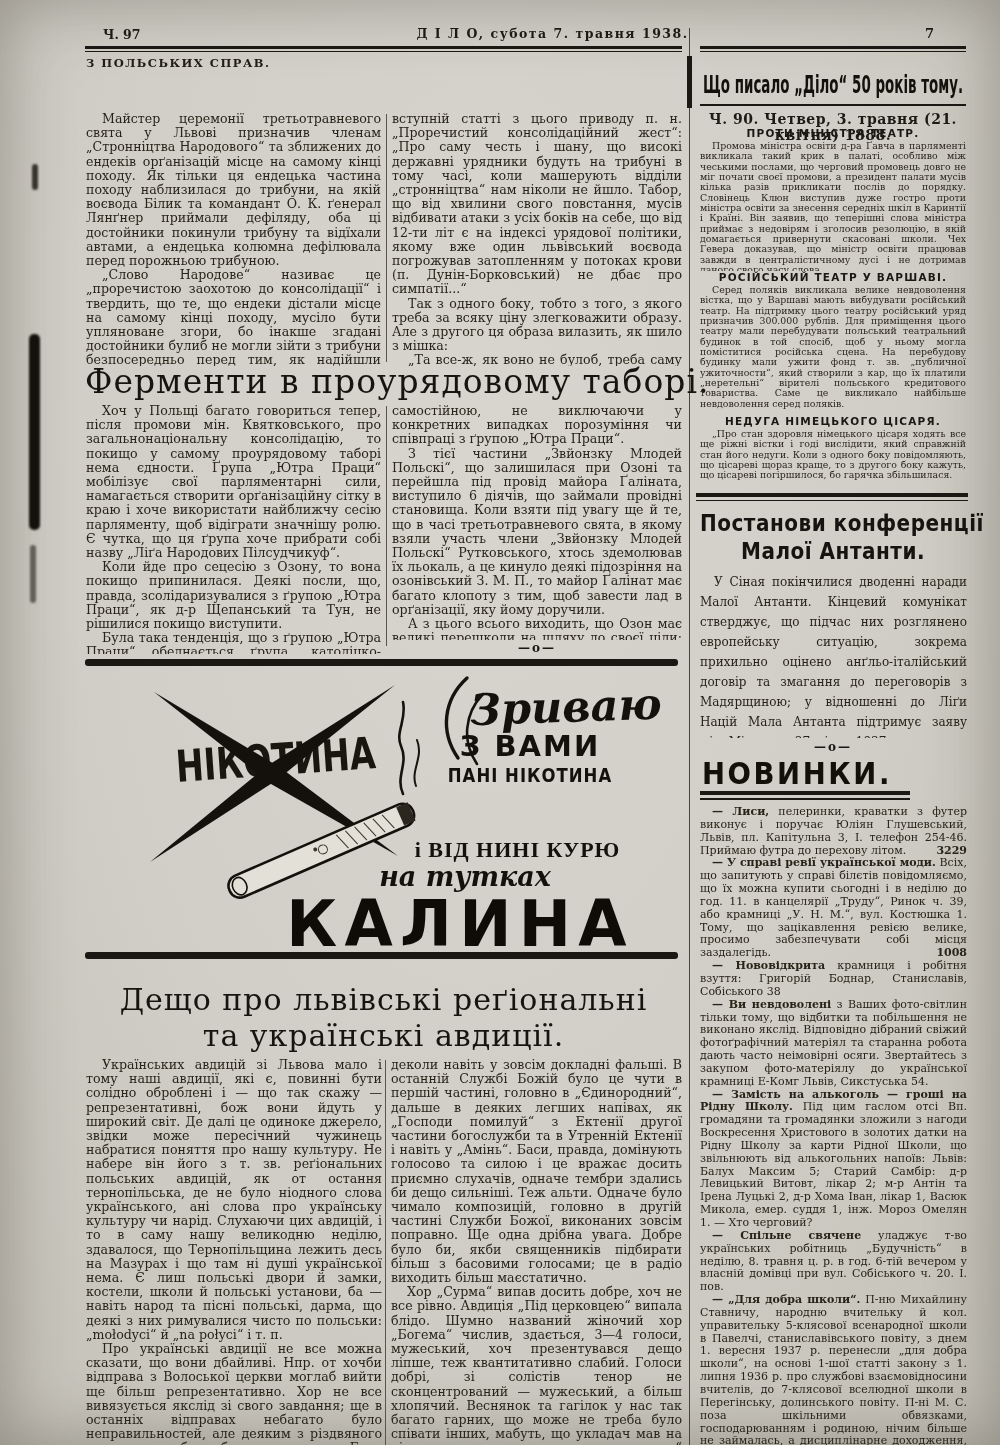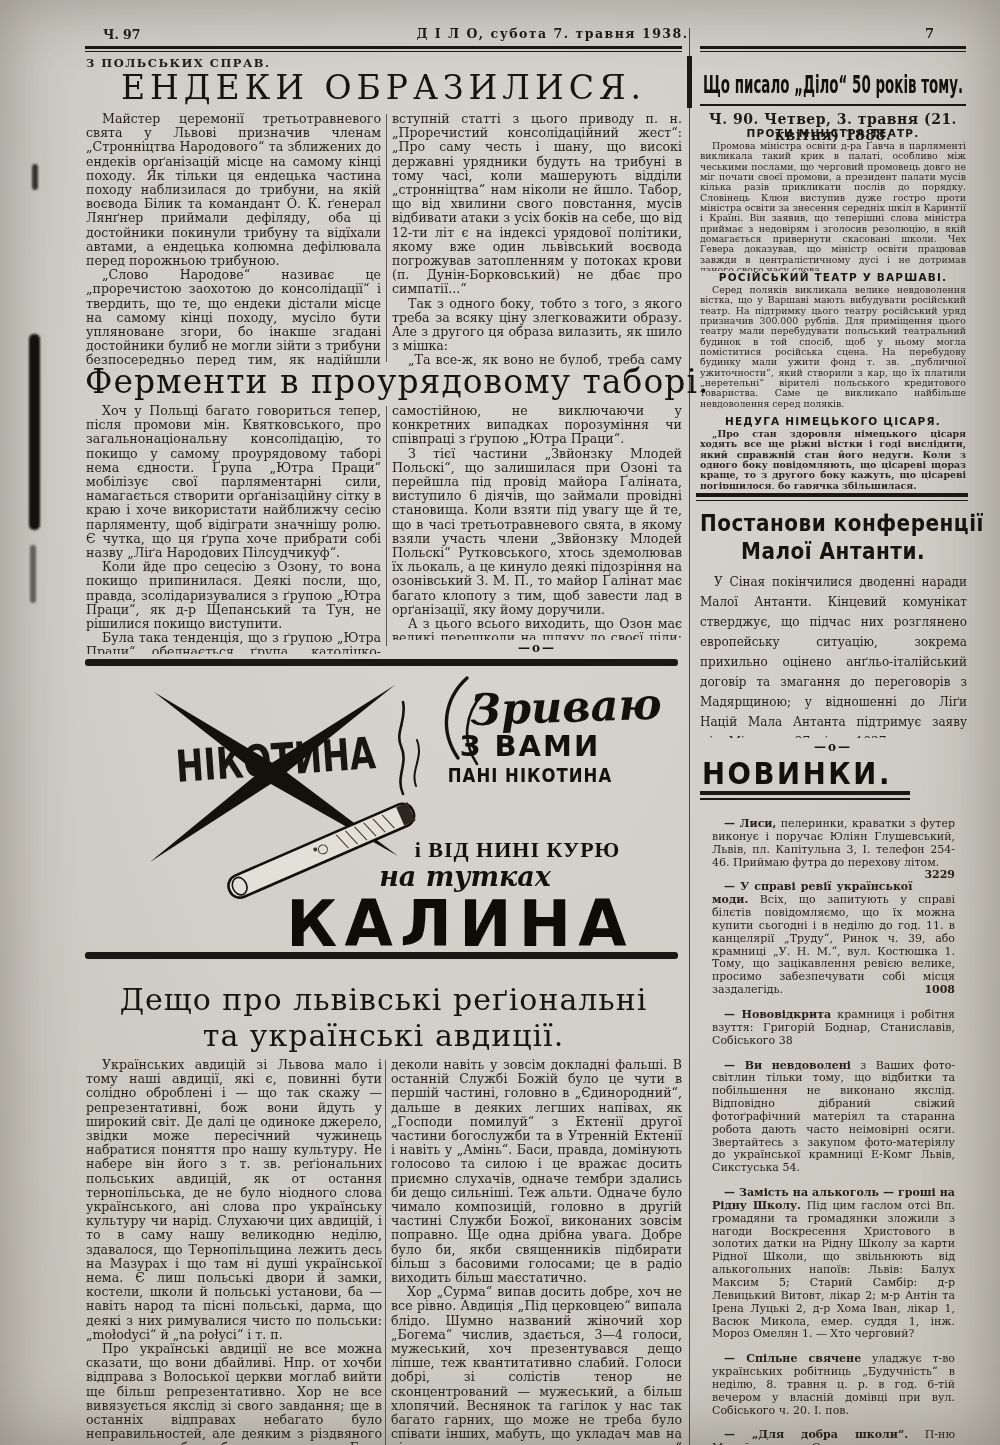--- a/index.html
+++ b/index.html
@@ -32,21 +32,21 @@
   .vrule{width:1px;background:#5a554c;}
 
   
   .r-dateline{font-weight:bold;font-size:14px;letter-spacing:.5px;color:#1d1914;font-family:"DejaVu Serif",serif;}
   .r-head{font-family:"DejaVu Sans",sans-serif;font-weight:bold;font-size:10.5px;letter-spacing:1.2px;color:#1b1712;}
   .scol{font-size:9.4px;line-height:10.35px;text-align:justify;color:#2b261f;overflow:hidden;}
   .scol p{margin:0;text-indent:12px;}
   .acol{font-size:12px;line-height:20px;text-align:justify;color:#282318;overflow:hidden;}
   .acol p{margin:0 0 1px 0;text-indent:14px;}
   .ncol{font-size:11px;line-height:12.85px;text-align:justify;color:#282318;overflow:hidden;}
-  .ncol p{margin:12px;text-indent:12px;}
+  .ncol p{margin:0;text-indent:12px;}
   .ncol .ref{float:right;font-weight:bold;}
   .divider-o{font-size:12px;letter-spacing:2px;font-weight:bold;color:#1b1712;}
   .ant-h{font-family:"DejaVu Sans",sans-serif;font-weight:bold;font-size:20px;letter-spacing:.5px;color:#161310;transform:scale(1,1.12);transform-origin:center top;white-space:nowrap;}
   .nov-h{font-family:"DejaVu Sans",sans-serif;font-weight:bold;font-size:27px;letter-spacing:2.5px;color:#131009;transform:scale(1.02,1.1);transform-origin:left top;white-space:nowrap;}
 
   
   .ad-script{font-family:"DejaVu Serif",serif;font-style:italic;font-weight:bold;color:#14110c;white-space:nowrap;}
   .ad-sans{font-family:"DejaVu Sans",sans-serif;font-weight:bold;color:#14110c;white-space:nowrap;}
   .brand{font-family:"DejaVu Sans",sans-serif;font-weight:bold;font-size:60px;letter-spacing:7px;color:#0f0c08;transform:scale(1.04,1.08);transform-origin:center top;white-space:nowrap;}
 
@@ -66,21 +66,20 @@
   <div class="abs hdr" style="left:925px;top:26px;font-size:13px;">7</div>
   <div class="abs ink" style="left:85px;top:46px;width:597px;height:3px;"></div>
   <div class="abs ink" style="left:85px;top:51px;width:597px;height:1px;"></div>
   <div class="abs ink" style="left:700px;top:46px;width:266px;height:3px;"></div>
   <div class="abs ink" style="left:700px;top:51px;width:266px;height:1px;"></div>
 
   <div class="abs" style="left:689px;top:28px;width:1px;height:1417px;background:#4a453c;"></div>
 
   <div class="abs" style="left:0;top:0;width:0;height:0;"></div>
   <div class="abs kicker" style="left:86px;top:56px;">З ПОЛЬСЬКИХ СПРАВ.</div>
-  <div class="abs headline h-endeky ctr" style="left:85px;top:68px;width:597px;">ЕНДЕКИ ОБРАЗИЛИСЯ.</div>
   <div class="abs bcol" style="left:86px;top:112px;width:295px;height:254px;">
     <p>Майстер церемонії третьотравневого свята у Львові призначив членам „Стронніцтва Народового“ та зближених до ендеків орґанізацій місце на самому кінці походу. Як тільки ця ендецька частина походу наблизилася до трибуни, на якій воєвода Білик та командант О. К. ґенерал Лянґнер приймали дефіляду, оба ці достойники покинули трибуну та відїхали автами, а ендецька колюмна дефілювала перед порожньою трибуною.</p>
     <p>„Слово Народове“ називає це „проречистою заохотою до консолідації“ і твердить, що те, що ендеки дістали місце на самому кінці походу, мусіло бути упляноване згори, бо інакше згадані достойники булиб не могли зійти з трибуни безпосередньо перед тим, як надійшли ендеки.</p>
 
   </div>
   <div class="abs vrule" style="left:386px;top:114px;width:1px;height:248px;"></div>
   <div class="abs bcol" style="left:392px;top:112px;width:290px;height:254px;">
     <p class="noind">вступній статті з цього приводу п. н. „Проречистий консолідаційний жест“: „Про саму честь і шану, що високі державні урядники будуть на трибуні в тому часі, коли машерують відділи „стронніцтва“ нам ніколи не йшло. Табор, що від хвилини свого повстання, мусів відбивати атаки з усіх боків на себе, що від 12-ти літ є на індексі урядової політики, якому вже один львівський воєвода погрожував затопленням у потоках крови (п. Дунін-Борковський) не дбає про симпатії...“</p>
     <p>Так з одного боку, тобто з того, з якого треба за всяку ціну злегковажити образу. Але з другого ця образа вилазить, як шило з мішка:</p>
     <p>„Та все-ж, як воно не булоб, треба саму річ і її форму занотувати“ — підкреслює „Слово Народове“ з притиском.</p>
@@ -168,21 +167,21 @@
   <div class="abs scol" style="left:700px;top:141px;width:266px;height:130px;">
     <p>Промова міністра освіти д-ра Ґавча в парляменті викликала такий крик в палаті, особливо між чеськими послами, що черговий промовець довго не міг почати своєї промови, а президент палати мусів кілька разів прикликати послів до порядку. Словінець Клюн виступив дуже гостро проти міністра освіти за знесення середніх шкіл в Каринтії і Країні. Він заявив, що теперішні слова міністра приймає з недовірям і зголосив резолюцію, в якій домагається привернути скасовані школи. Чех Гевера доказував, що міністр освіти працював завжди в централістичному дусі і не дотримав даного свого часу слова.</p>
   </div>
 
   <div class="abs r-head ctr" style="left:700px;top:271px;width:266px;">РОСІЙСЬКИЙ ТЕАТР У ВАРШАВІ.</div>
   <div class="abs scol" style="left:700px;top:285px;width:266px;height:128px;">
     <p>Серед поляків викликала велике невдоволення вістка, що у Варшаві мають вибудувати російський театр. На підтримку цього театру російський уряд призначив 300.000 рублів. Для приміщення цього театру мали перебудувати польський театральний будинок в той спосіб, щоб у ньому могла поміститися російська сцена. На перебудову будинку мали ужити фонд т. зв. „публичної ужиточности“, який створили з кар, що їх платили „неретельні“ вірителі польського кредитового товариства. Саме це викликало найбільше невдоволення серед поляків.</p>
   </div>
 
   <div class="abs r-head ctr" style="left:700px;top:415px;width:266px;">НЕДУГА НІМЕЦЬКОГО ЦІСАРЯ.</div>
-  <div class="abs scol" style="left:700px;top:429px;width:266px;height:60px;font-weight:bold;">
+  <div class="abs scol" style="left:700px;top:429px;width:266px;height:60px;">
     <p>„Про стан здоровля німецького цісаря ходять все ще ріжні вістки і годі вислідити, який справжній стан його недуги. Коли з одного боку повідомляють, що цісареві щораз краще, то з другого боку кажуть, що цісареві погіршилося, бо гарячка збільшилася.</p>
   </div>
 
   <div class="abs ink" style="left:696px;top:493px;width:272px;height:4px;"></div>
   <div class="abs ink" style="left:696px;top:500px;width:272px;height:1px;"></div>
 
   <div class="abs ant-h ctr" style="left:700px;top:510px;width:266px;">Постанови конференції</div>
   <div class="abs ant-h ctr" style="left:700px;top:538px;width:266px;">Малої Антанти.</div>
   <div class="abs acol" style="left:700px;top:572px;width:267px;height:166px;">
     <p>У Сіная покінчилися дводенні наради Малої Антанти. Кінцевий комунікат стверджує, що підчас них розглянено европейську ситуацію, зокрема прихильно оцінено анґльо-італійський договір та змагання до переговорів з Мадярщиною; у відношенні до Ліґи Націй Мала Антанта підтримує заяву мін. Мікеску з 27. січня 1937 р.</p>

